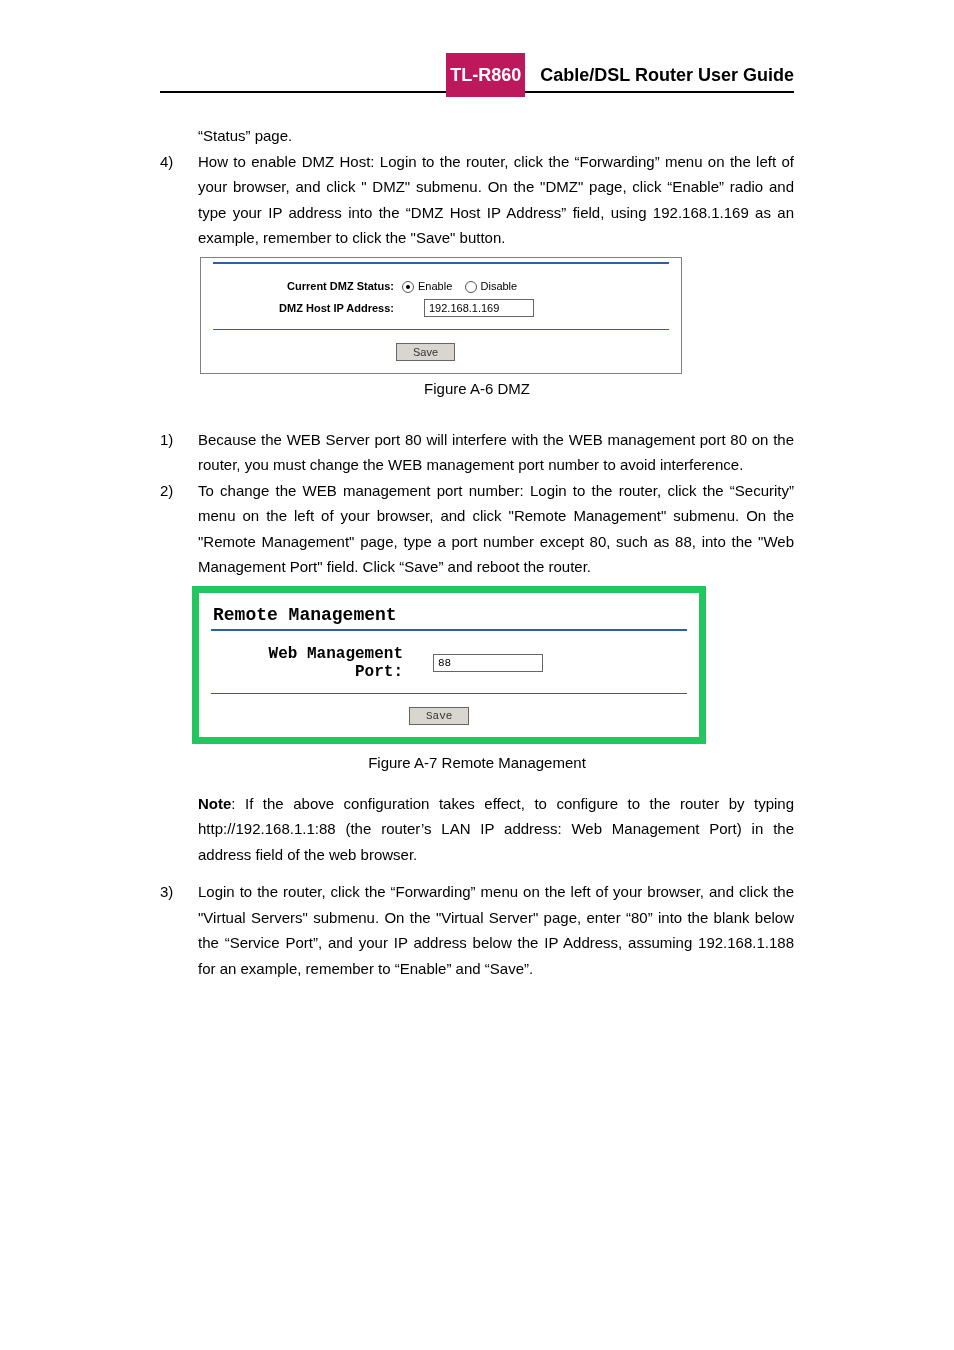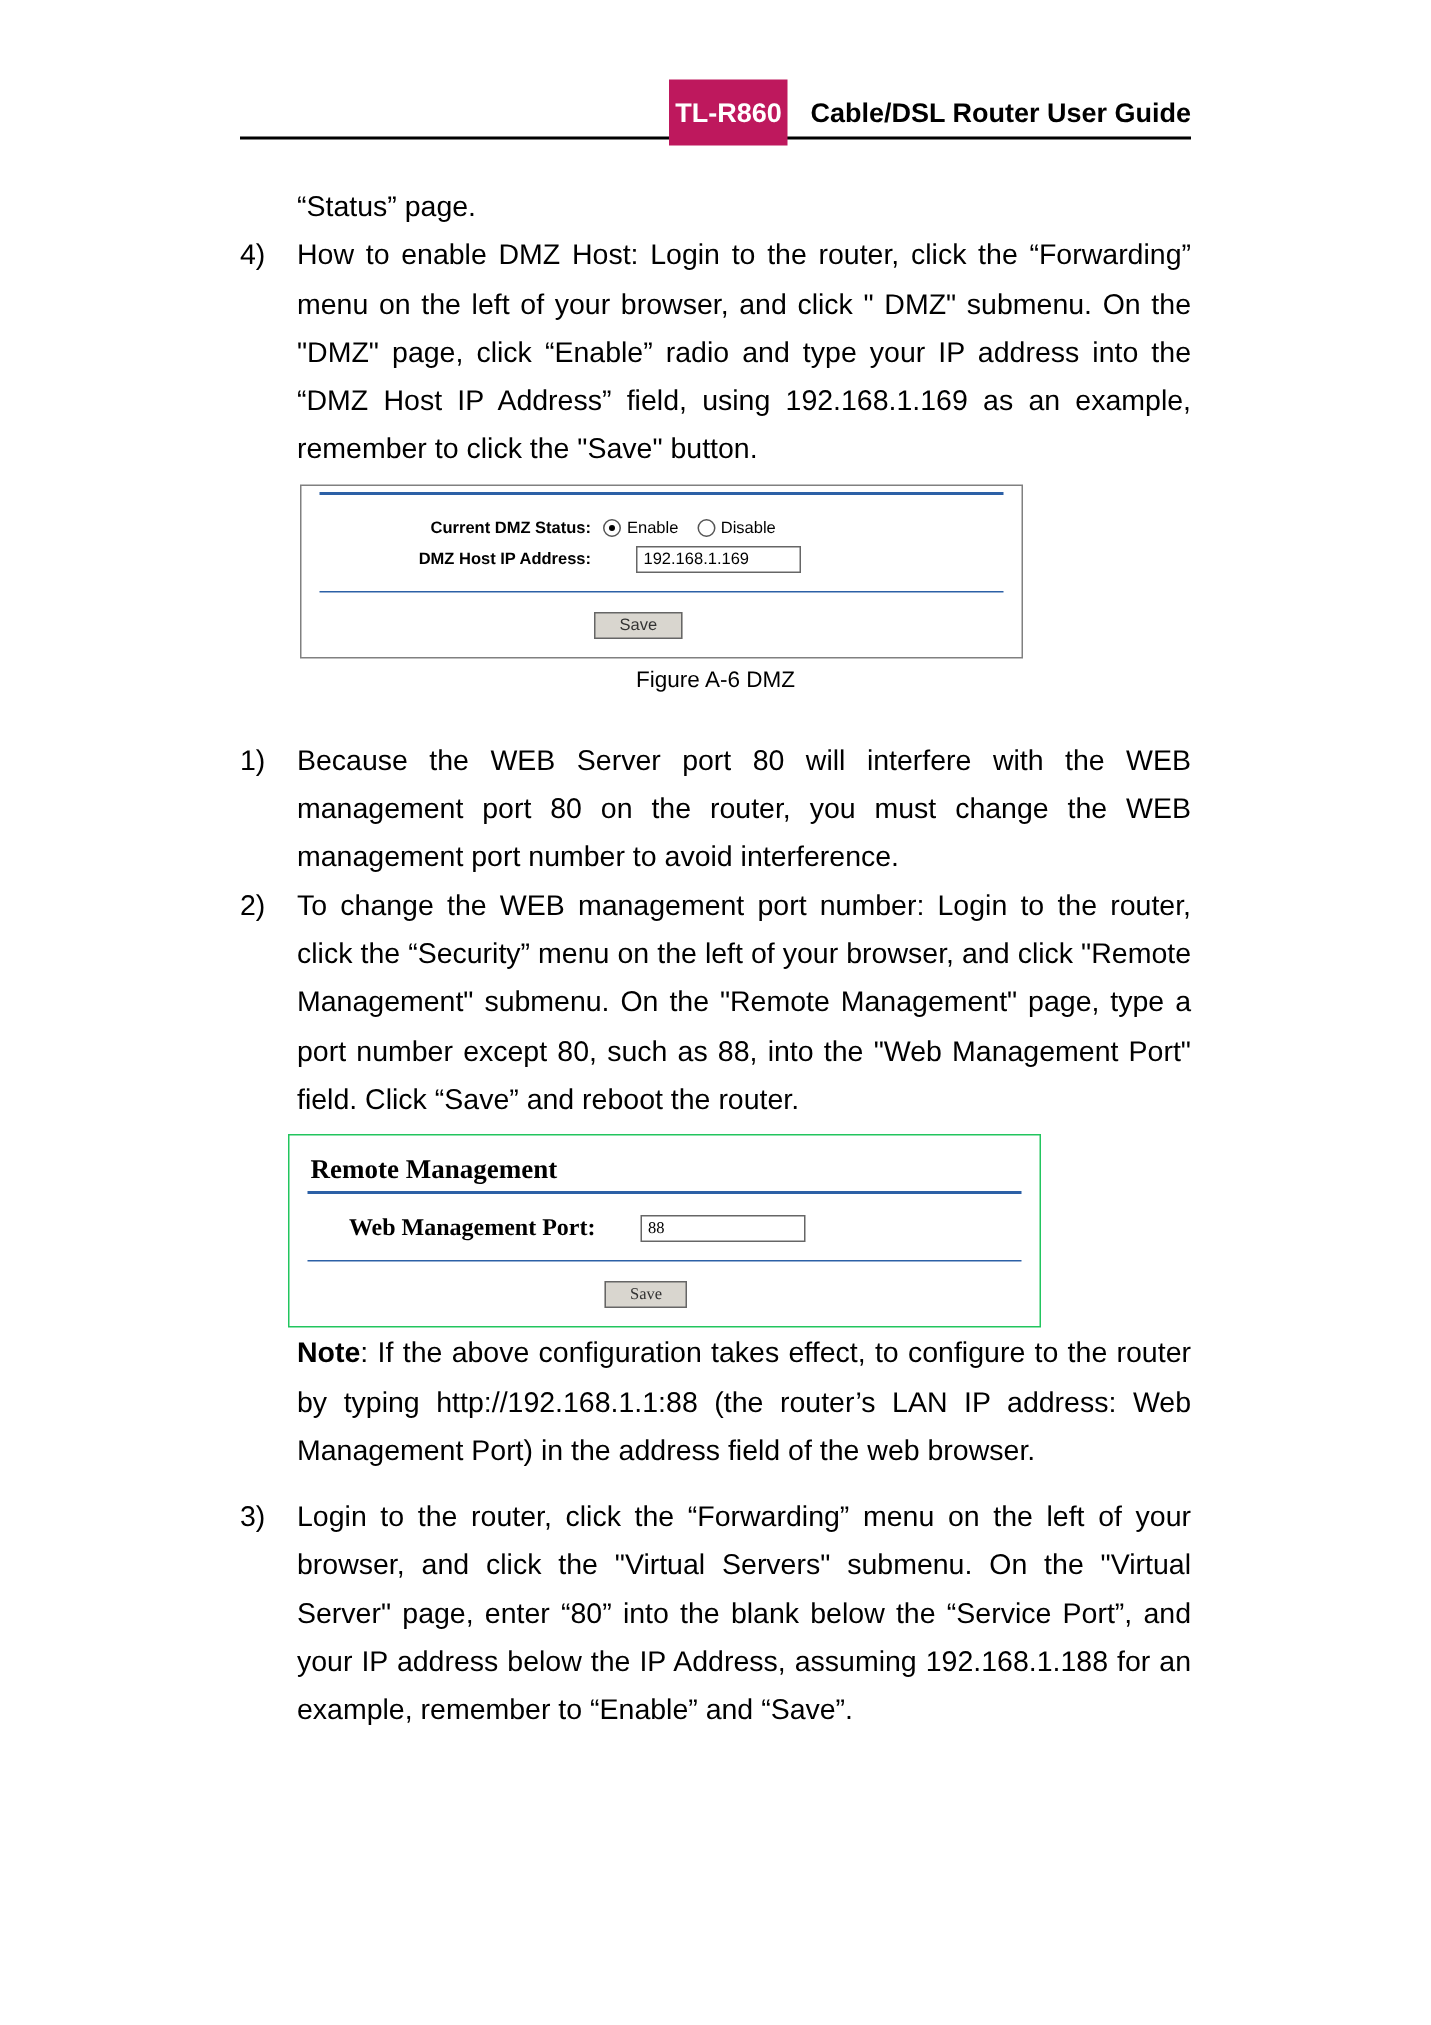--- a/index.html
+++ b/index.html
@@ -23,21 +23,21 @@
   .header-title {
     font-size: 18px;
     font-weight: bold;
   }
   .header-title .boxed {
     background: #be185d;
     color: #fff;
     padding: 12px 4px;
   }
   .body-text {
-    font-size: 19px;
+    font-size: 15px;
     line-height: 1.7;
     text-align: justify;
   }
   .step-row { display:flex; }
   .step-num { width:38px; flex-shrink:0; }
   .step-body { flex:1; }
   .indent-cont { margin-left:38px; }
   .panel {
     border: 1px solid #808080;
     background: #fff;
@@ -69,24 +69,24 @@
     height:14px; line-height:14px; background:#fff;margin-left:22px;
   }
   .btn-row { text-align:left; padding: 8px 0 12px 195px;}
   .btn {
     display:inline-block; border:1px solid #666; background:#d9d6cf;
     font-size:11px; padding:2px 16px; color:#333;
   }
   .fig-cap { text-align:center; font-size:15px; margin:6px 0 30px 0;}
   .fig-cap2 { text-align:center; font-size:15px; margin:10px 0 20px 0;}
   .panel2 {
-    border:1px solid #22c55e; background:#fff;
+    border:7px solid #22c55e; background:#fff;
     margin: 6px 0 2px 32px;
     width: 500px;
-    font-family: Liberation Serif, serif;
+    font-family: Liberation Mono, monospace;
   }
   .panel2 .panel-title { margin:12px 14px 4px 14px;}
   .panel2 .panel-inner { padding:4px 14px 2px 14px;}
   .lbl2 { width:190px; font-weight:bold; text-align:right; padding-right:8px; font-size:16px;}
   .btn-row2 { text-align:left; padding: 8px 0 12px 210px;}
   .note-block { margin:0 0 12px 38px; text-align:justify;}
 </style>
 </head>
 <body>
 
@@ -145,20 +145,21 @@
       <div class="row-f">
         <div class="lbl2">Web Management Port:</div>
         <div class="tbox">88</div>
       </div>
     </div>
     <div class="hr-thin"></div>
     <div class="btn-row2">
       <span class="btn">Save</span>
     </div>
   </div>
+  <div class="fig-cap2">Figure A-7    Remote Management</div>
 
   <div class="body-text note-block">
     <b>Note</b><span>: If the above configuration takes effect, to configure to the router by typing http://192.168.1.1:88 (the router’s LAN IP address: Web Management Port) in the address field of the web browser.</span>
   </div>
 
   <div class="body-text step-row">
     <div class="step-num">3)</div>
     <div class="step-body">Login to the router, click the “Forwarding” menu on the left of your browser, and click the "Virtual Servers" submenu. On the "Virtual Server" page, enter “80” into the blank below the “Service Port”, and your IP address below the IP Address, assuming 192.168.1.188 for an example, remember to “Enable” and “Save”.</div>
   </div>
 

